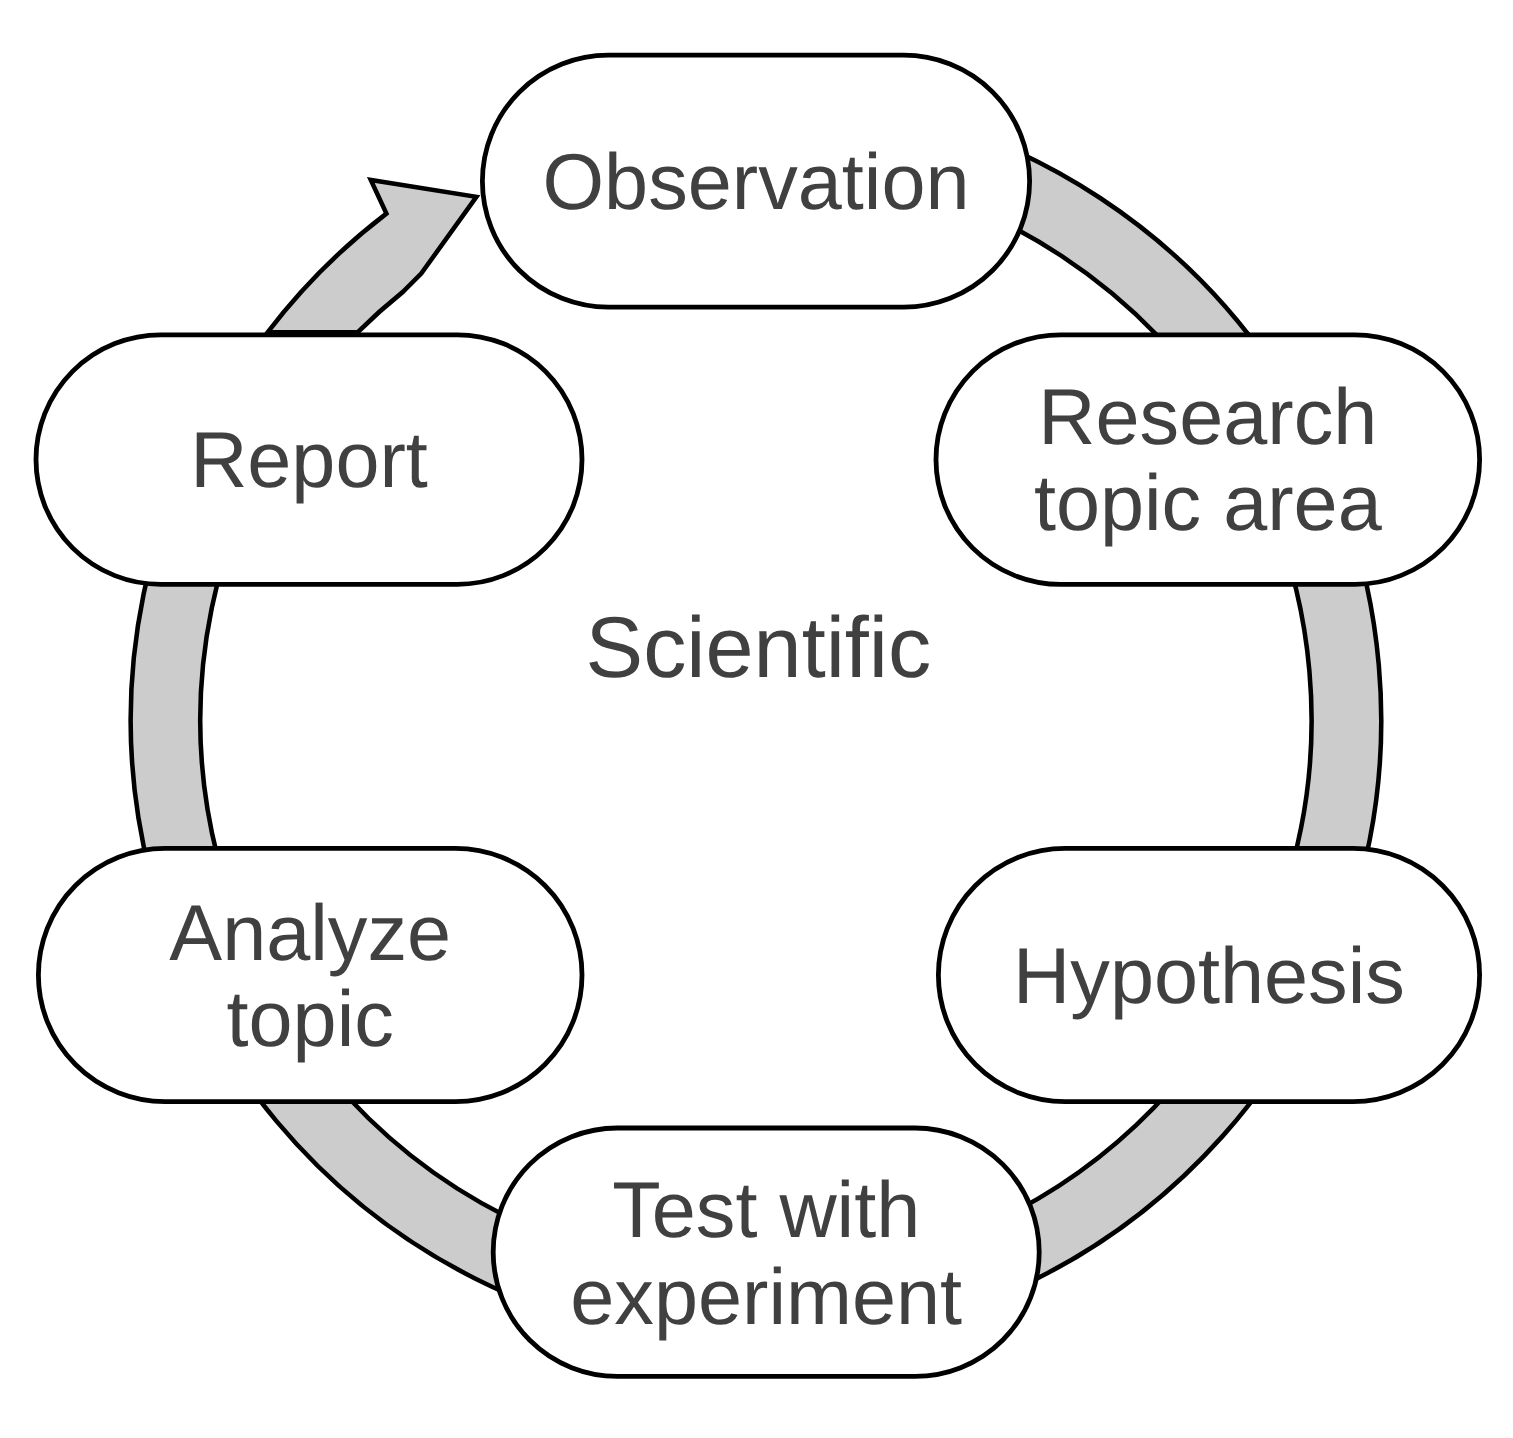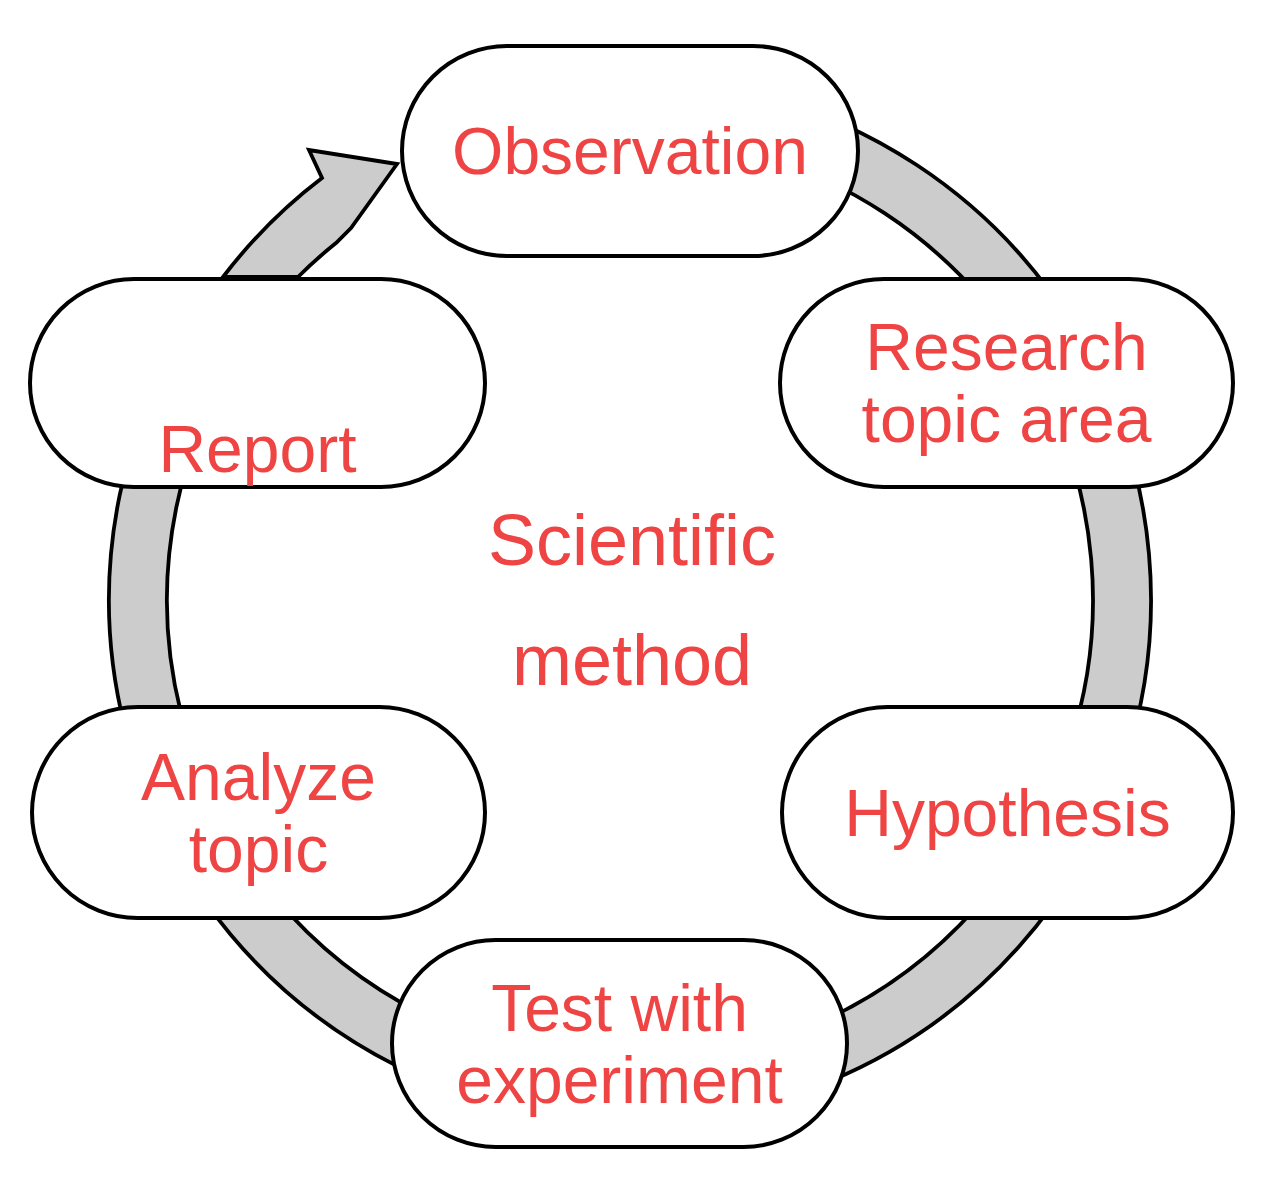--- a/index.html
+++ b/index.html
@@ -6,21 +6,21 @@
     margin: 0;
     padding: 0;
     background: #ffffff;
   }
   .stage {
     position: relative;
     width: 1261px;
     height: 1198px;
     background: #ffffff;
     font-family: "Liberation Sans", "DejaVu Sans", sans-serif;
-    color: #ef4444;
+    color: #404040;
     overflow: hidden;
   }
   .ring-svg {
     position: absolute;
     left: 0;
     top: 0;
   }
   .node {
     position: absolute;
     box-sizing: border-box;
@@ -35,23 +35,23 @@
     line-height: 72px;
     letter-spacing: 0;
   }
   .node .line {
     display: block;
     white-space: nowrap;
   }
   .n-observation { left: 400px; top: 44px;  width: 460px; height: 214px; border-radius: 107px; }
   .n-research    { left: 778px; top: 277px; width: 457px; height: 212px; border-radius: 106px; }
   .n-hypothesis  { left: 780px; top: 705px; width: 455px; height: 215px; border-radius: 108px; }
-  .n-test        { left: 390px; top: 938px; width: 459px; height: 211px; border-radius: 106px; }
+  .n-test        { left: 409px; top: 938px; width: 459px; height: 211px; border-radius: 106px; }
   .n-analyze     { left: 30px;  top: 705px; width: 457px; height: 215px; border-radius: 108px; }
-  .n-report      { left: 28px;  top: 277px; width: 459px; height: 212px; border-radius: 106px; justify-content: flex-end; }
+  .n-report      { left: 28px;  top: 277px; width: 459px; height: 212px; border-radius: 106px; }
   .center-title {
     position: absolute;
     left: 332px;
     top: 480px;
     width: 600px;
     text-align: center;
     font-size: 72px;
     line-height: 120px;
   }
   .center-title .title-line {
@@ -103,16 +103,15 @@
     <span class="line">Analyze</span>
     <span class="line">topic</span>
   </div>
 
   <div class="node n-report">
     <span class="line">Report</span>
   </div>
 
   <div class="center-title">
     <div class="title-line">Scientific</div>
-    <div class="title-line">method</div>
   </div>
 
 </div>
 
 </body></html>

